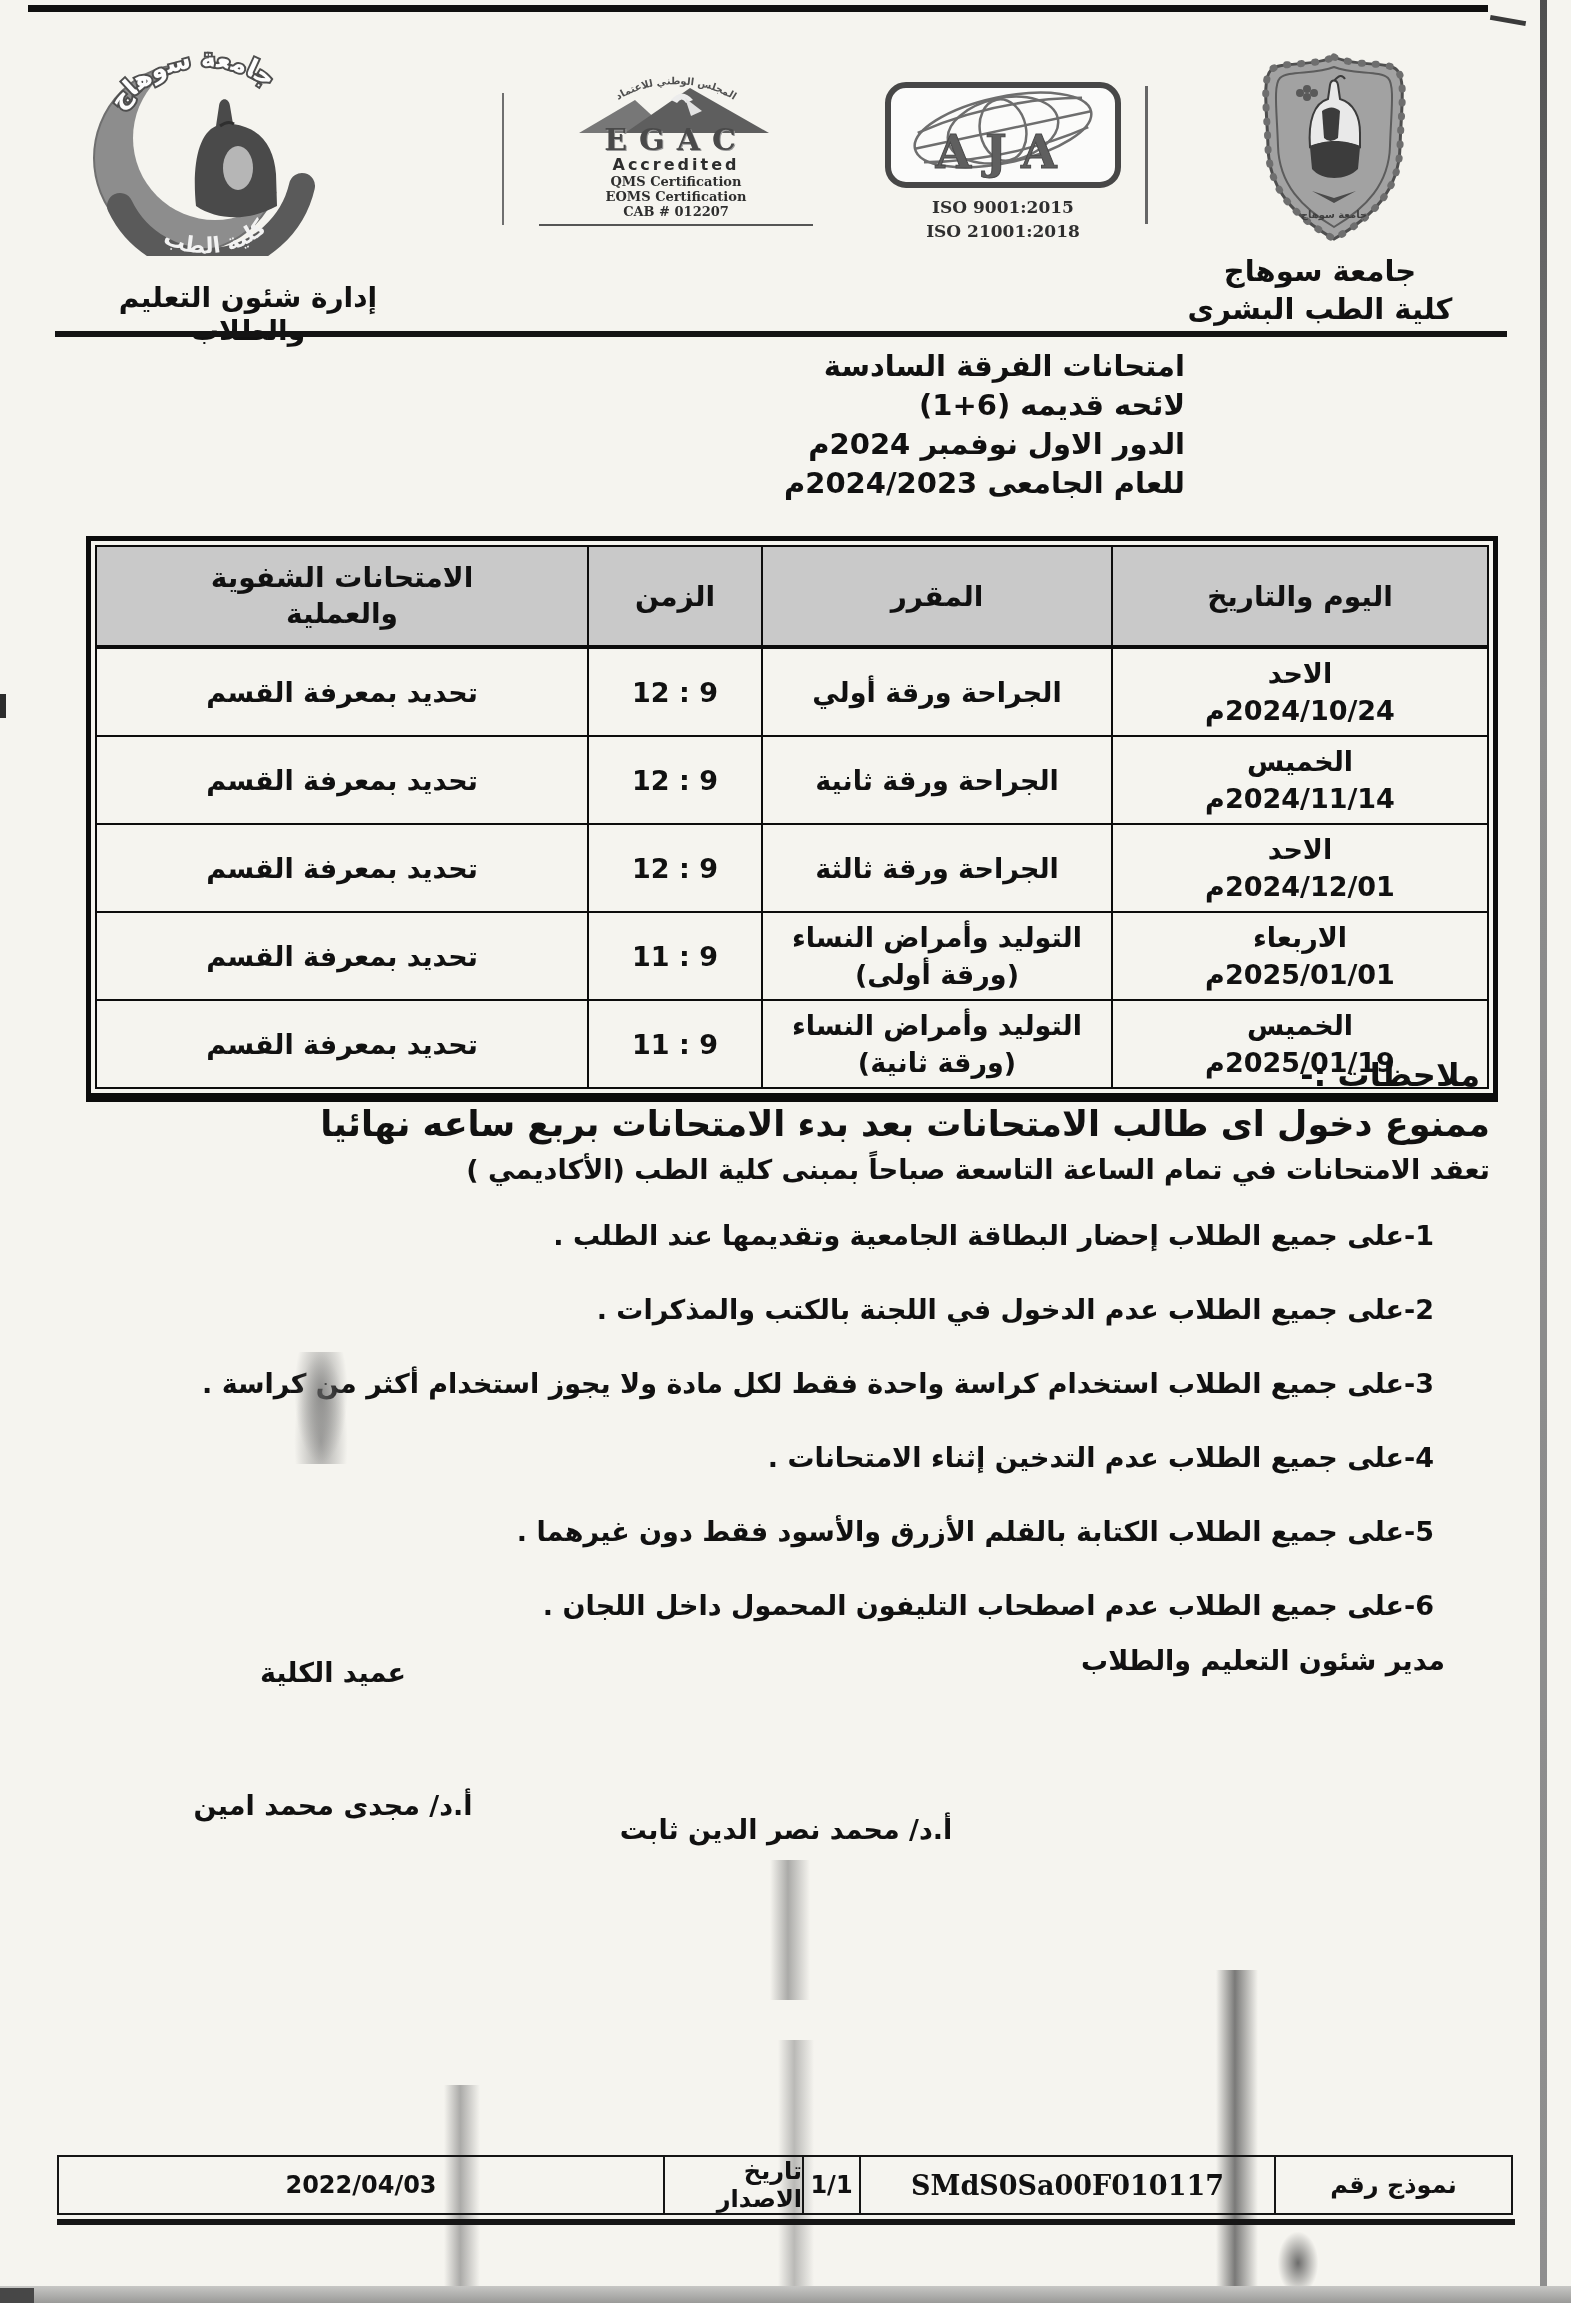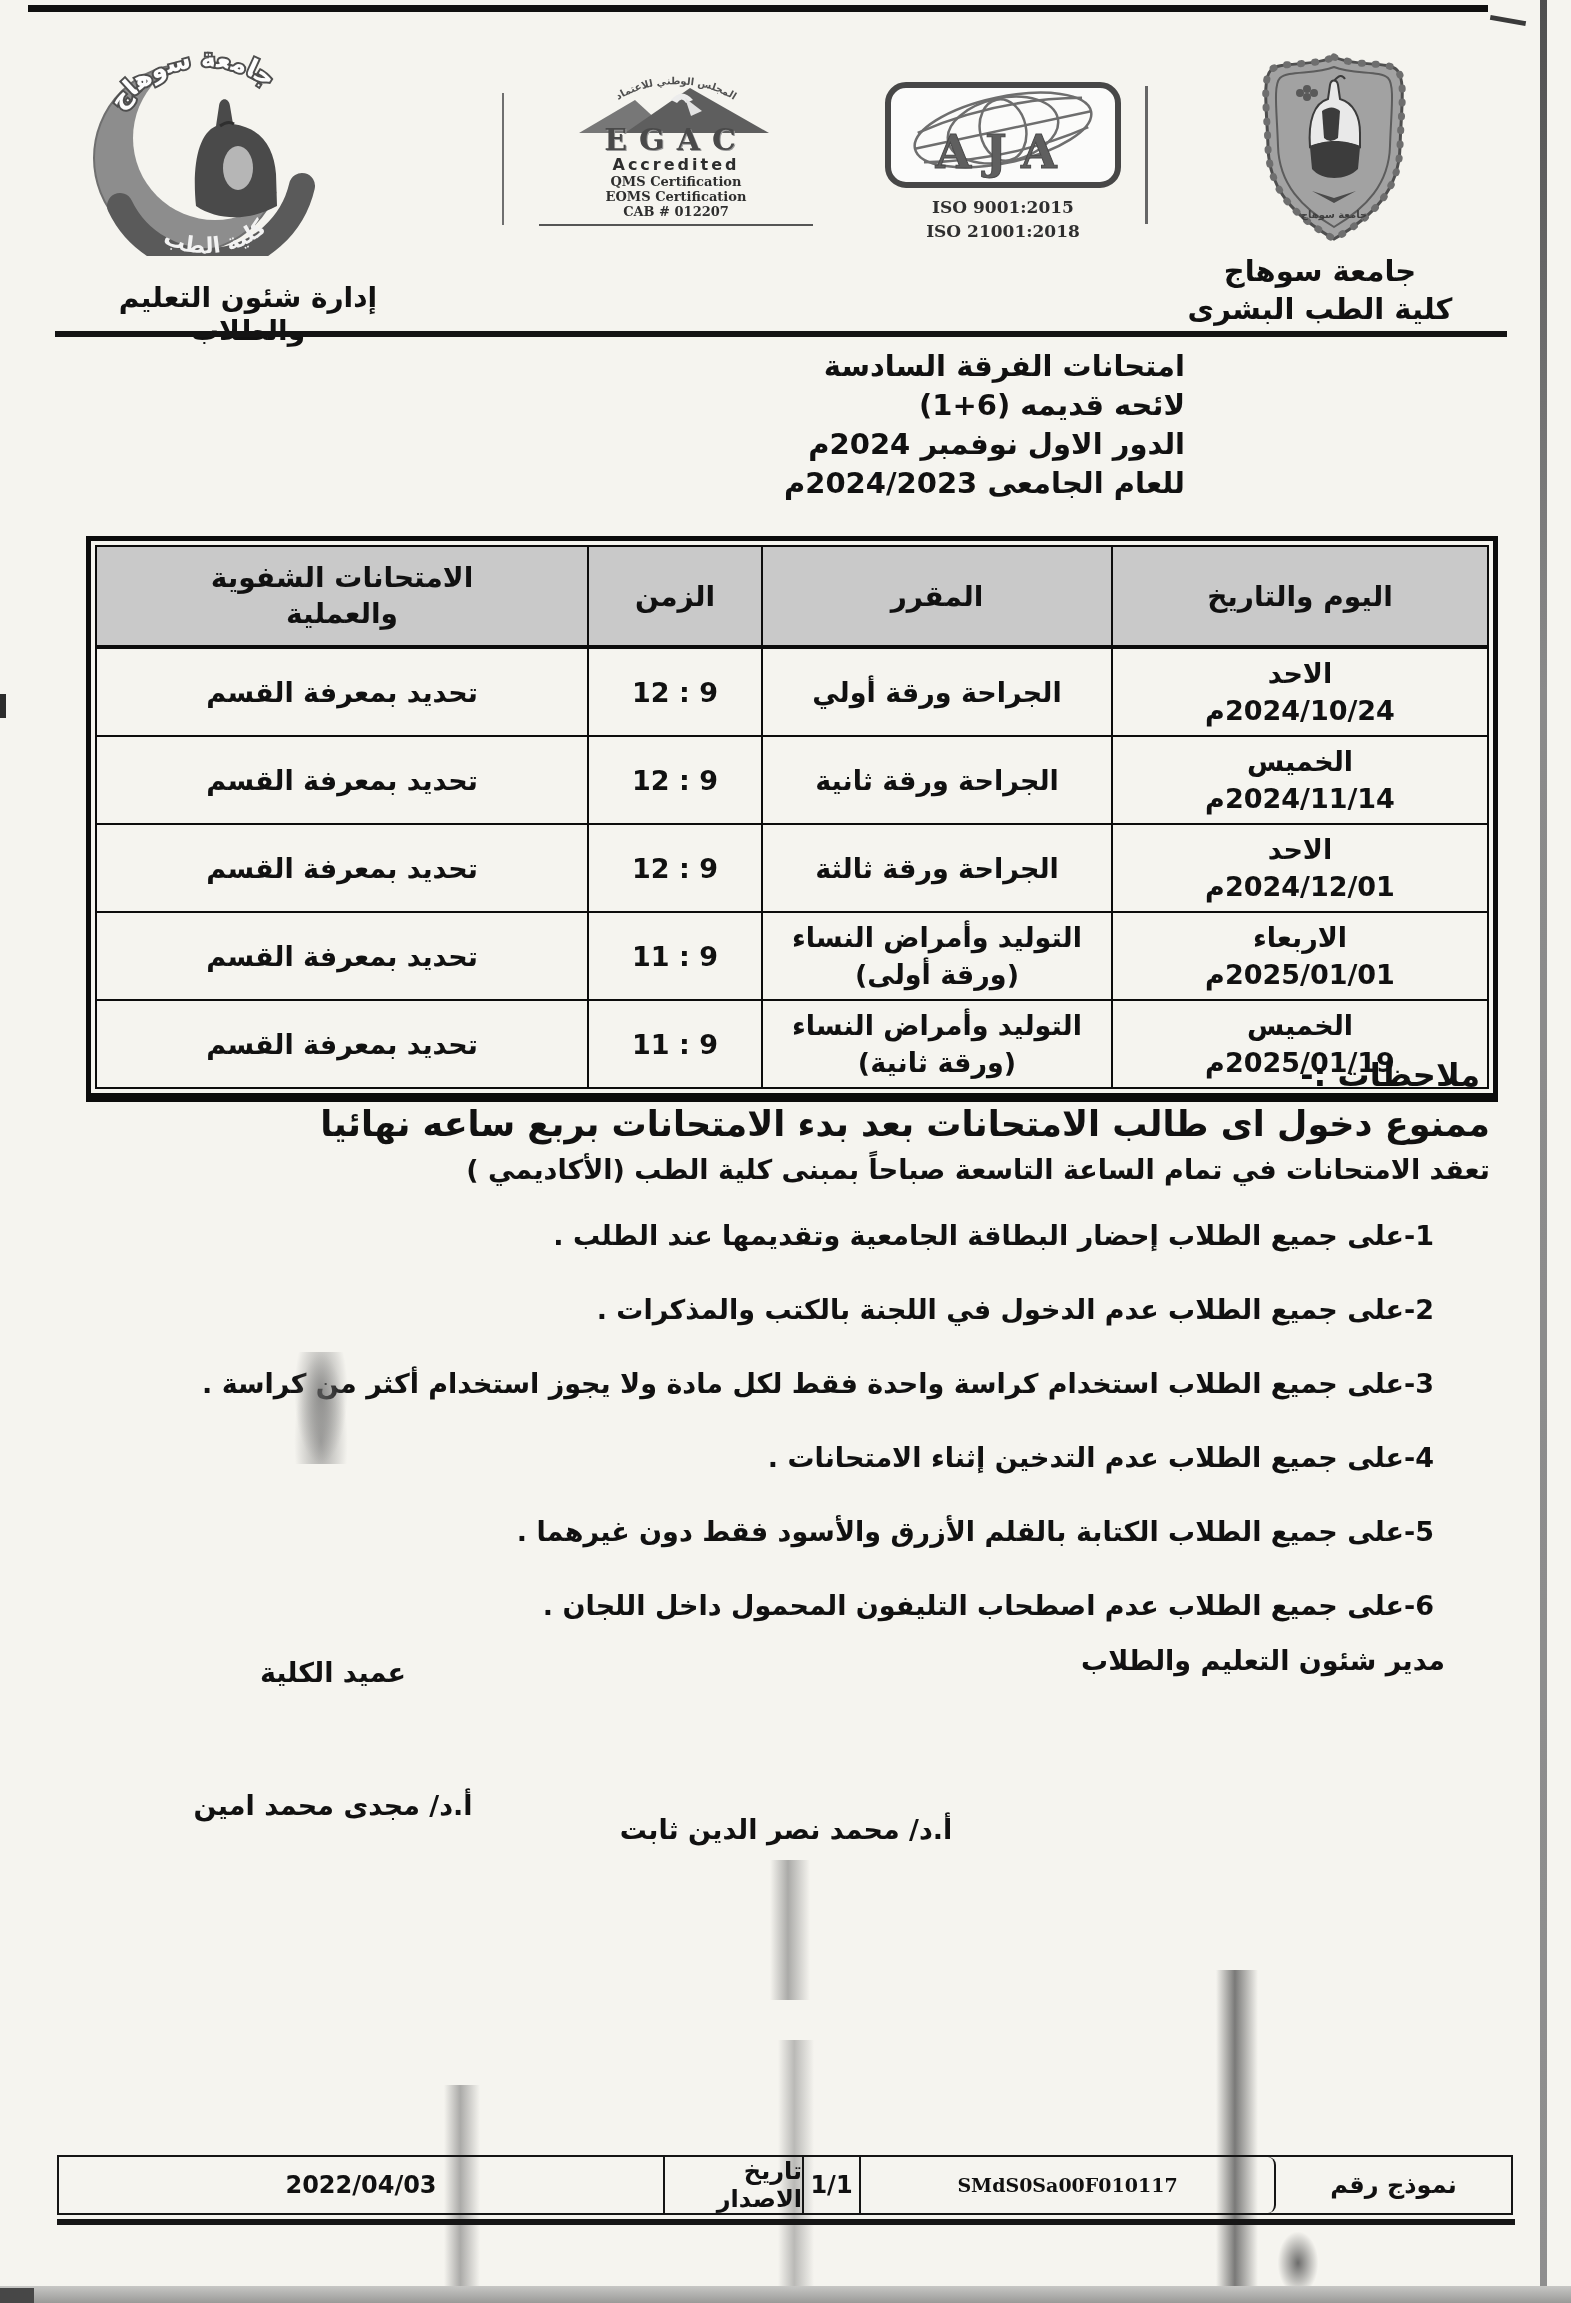--- a/index.html
+++ b/index.html
@@ -57,21 +57,21 @@
   .sig{position:absolute;font-weight:bold;direction:rtl;text-align:center;font-size:27px;line-height:42px;}
   .sig-right{left:1063px;top:1640px;width:400px;}
   .sig-center{left:600px;top:1640px;width:360px;}
   .sig-left{left:233px;top:1652px;width:200px;}
   .name-center{left:596px;top:1775px;width:380px;margin-top:34px;}
   .name-left{left:183px;top:1785px;width:300px;}
   
   .footer-table{position:absolute;left:57px;top:2155px;width:1456px;height:60px;box-sizing:border-box;border:2px solid #151515;display:flex;direction:rtl;align-items:stretch;font-weight:bold;}
   .fcell{display:flex;align-items:center;justify-content:center;font-size:24px;box-sizing:border-box;direction:rtl;}
   .fcell + .fcell{border-right:2px solid #151515;}
-  .fcell-code{font-family:"DejaVu Serif","Liberation Serif",serif;font-size:19px;border-radius:8px;}
+  .fcell-code{font-family:"DejaVu Serif","Liberation Serif",serif;font-size:27px;}
   .footer-shadow{position:absolute;left:57px;top:2219px;width:1458px;height:6px;background:#161616;}
 </style>
 </head>
 <body>
 
 <div class="page">
 
   <div class="top-scan-line"></div>
   <div class="top-scan-notch"></div>
   <div class="right-edge"></div>

